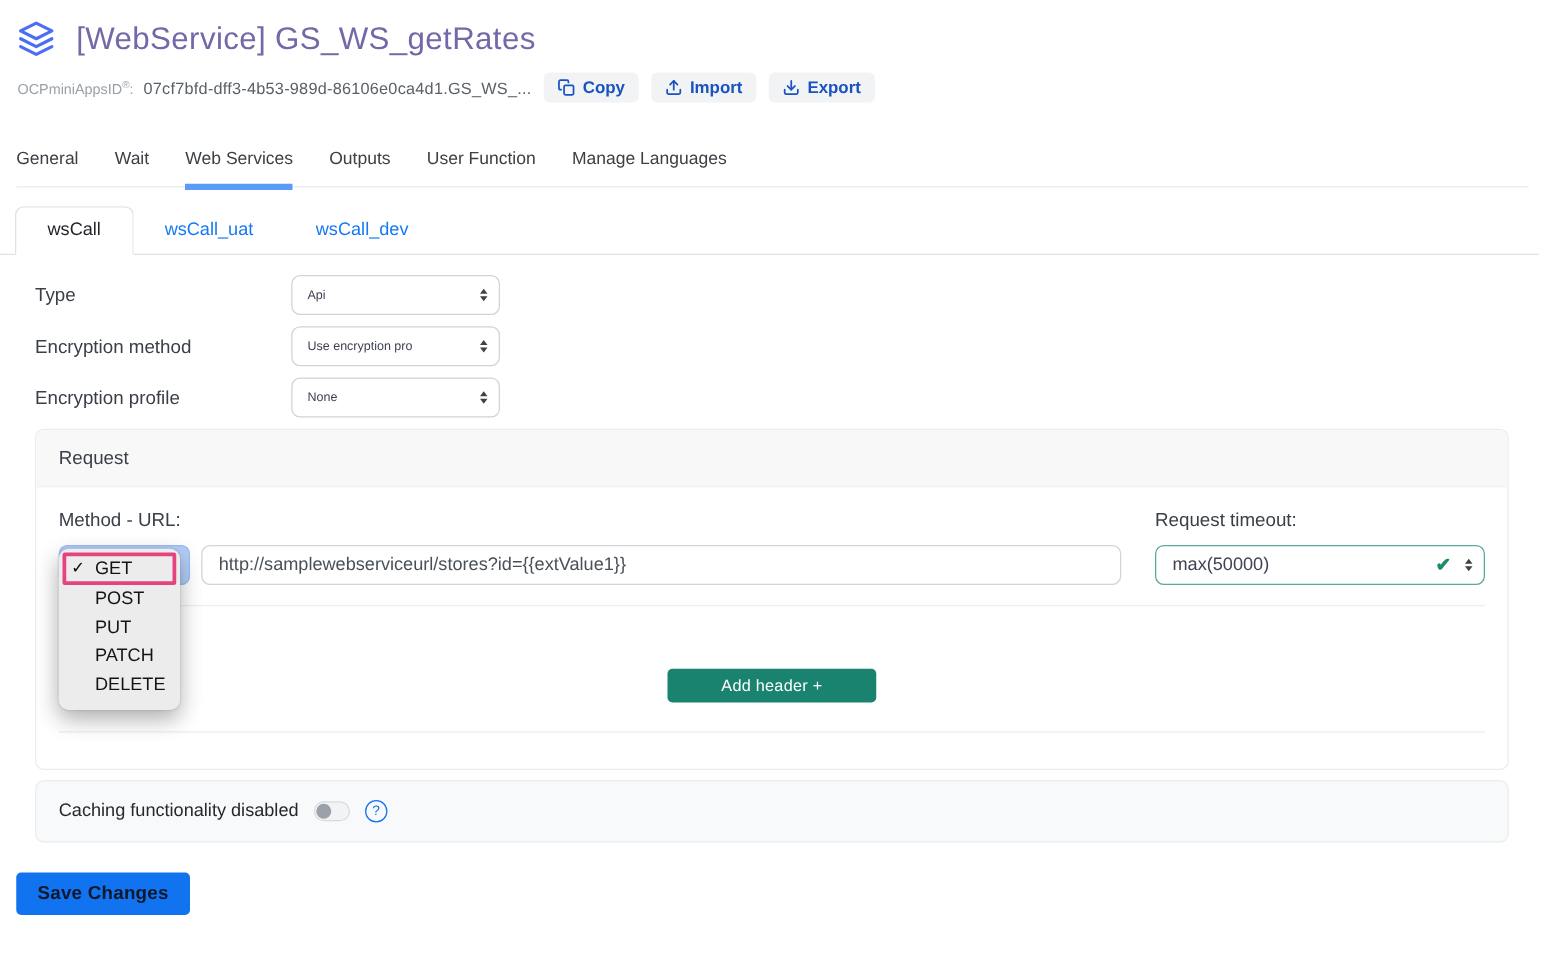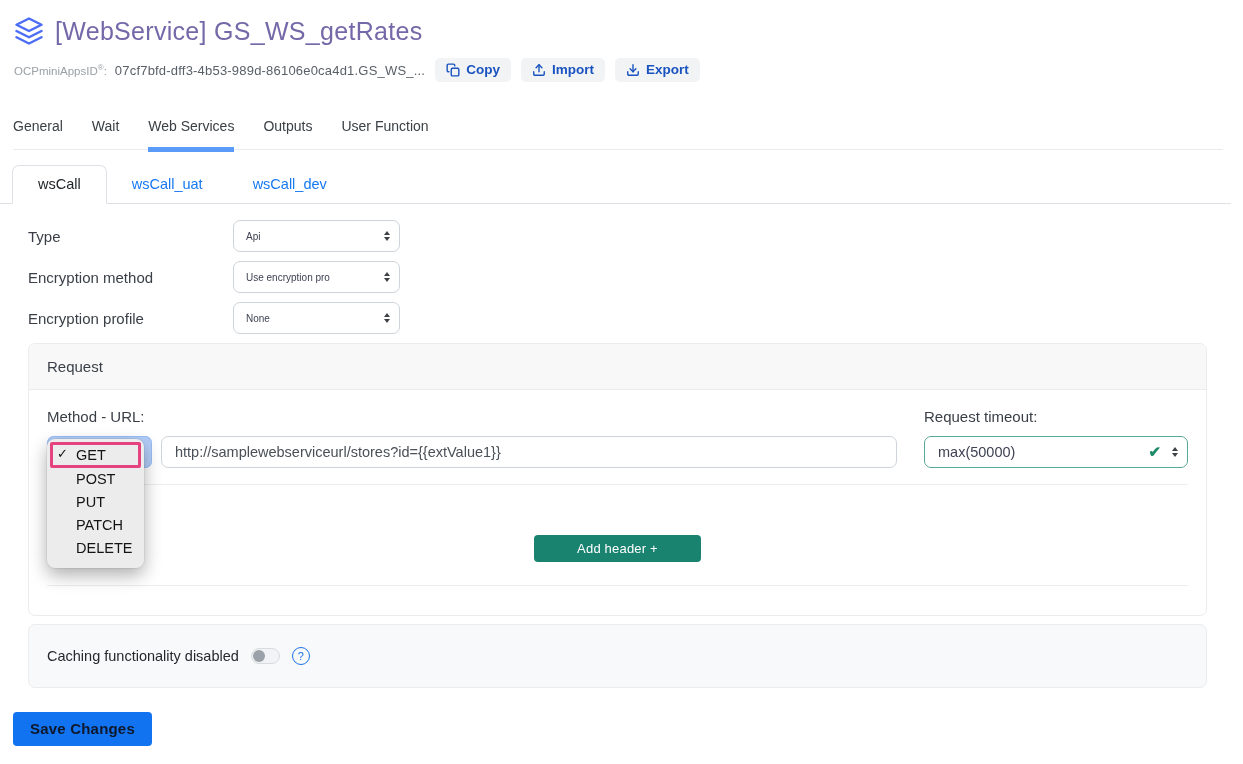--- a/index.html
+++ b/index.html
@@ -6,21 +6,21 @@
   html,body { background:#ffffff; }
   body {
     font-family:"Liberation Sans", sans-serif;
     color:#3f4254;
     width:1243px; height:764px;
     overflow:hidden;
   }
   .page { width:1243px; position:relative; }
 
   
-  .title-row { display:flex; align-items:center; gap:11px; padding:16px 0 0 14px; }
+  .title-row { display:flex; align-items:center; gap:17px; padding:16px 0 0 14px; }
   .layers-icon { width:30px; height:30px; display:inline-flex; }
   .page-title { font-size:25px; font-weight:500; color:#7568a8; letter-spacing:.3px; }
 
   .id-row { display:flex; align-items:center; gap:8px; padding:12px 0 0 14px; }
   .id-label { font-size:11.5px; color:#9aa0a6; }
   .id-label sup { font-size:8px; }
   .id-value { font-size:13px; color:#5a6068; letter-spacing:.2px; }
   .hbtn {
     display:inline-flex; align-items:center; gap:6px;
     background:#f1f3f5; border:none; border-radius:5px;
@@ -133,21 +133,21 @@
   .add-row { display:flex; justify-content:center; margin-top:50px; }
   .add-header-btn {
     width:167px; height:27px; border:none; border-radius:4px;
     background:#1a8370; color:#fff; font-family:"Liberation Sans",sans-serif;
     font-size:13px; letter-spacing:.2px; cursor:pointer;
   }
   .divider2 { border-top:1px solid #ededed; margin-top:23px; }
 
   
   .caching {
-    margin:8px 0 0 28px; width:1179px; height:64px;
+    margin:8px 0 0 28px; width:1179px; height:50px;
     background:#f8f9fa; border:1px solid #ececec; border-radius:7px;
     display:flex; align-items:center; padding:0 18px; gap:12px;
   }
   .caching-label { font-size:14.5px; color:#25282d; }
   .toggle {
     width:29px; height:16px; border-radius:9px;
     background:#f1f3f4; border:1px solid #d7dbdf; position:relative; cursor:pointer;
   }
   .toggle .knob {
     position:absolute; left:1px; top:1px; width:12px; height:12px;
@@ -219,20 +219,21 @@
     </button>
   </div>
 
   
   <nav class="tabs">
     <span class="tab">General</span>
     <span class="tab">Wait</span>
     <span class="tab active">Web Services</span>
     <span class="tab">Outputs</span>
     <span class="tab">User Function</span>
+    <span class="tab">Manage Languages</span>
   </nav>
 
   
   <div class="subtabs">
     <span class="subtab active">wsCall</span>
     <span class="subtab">wsCall_uat</span>
     <span class="subtab">wsCall_dev</span>
   </div>
 
   

